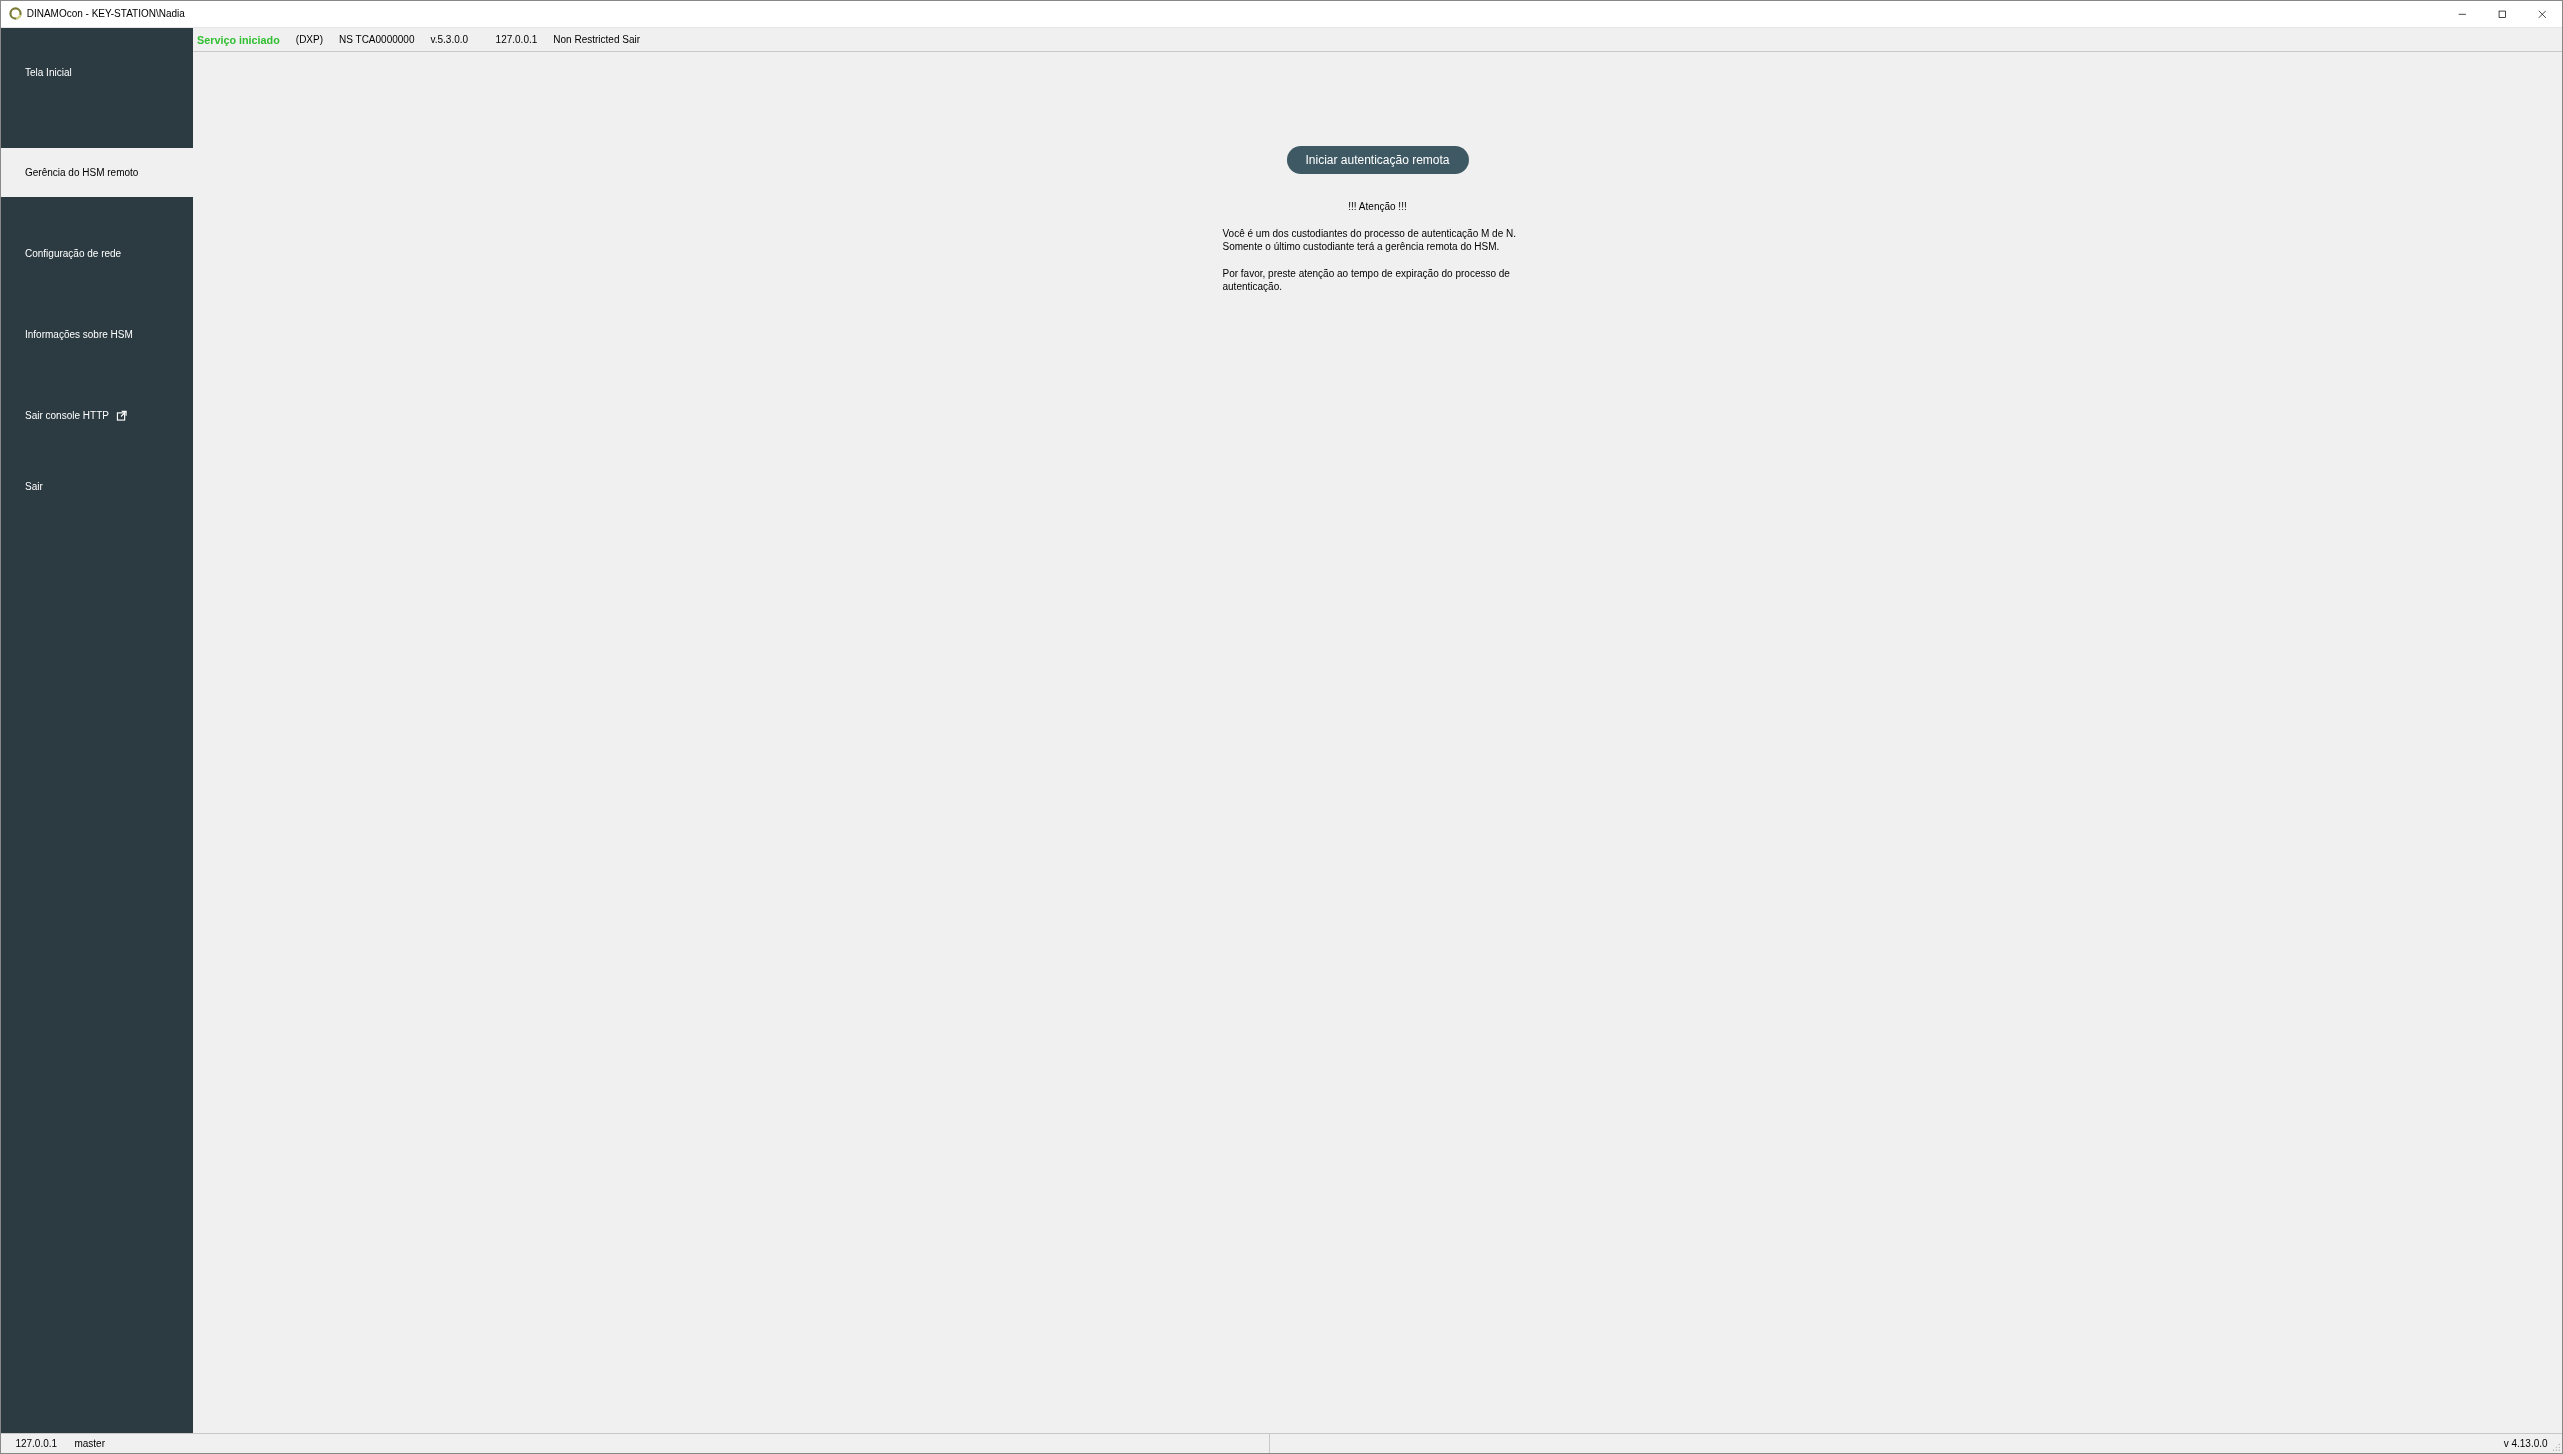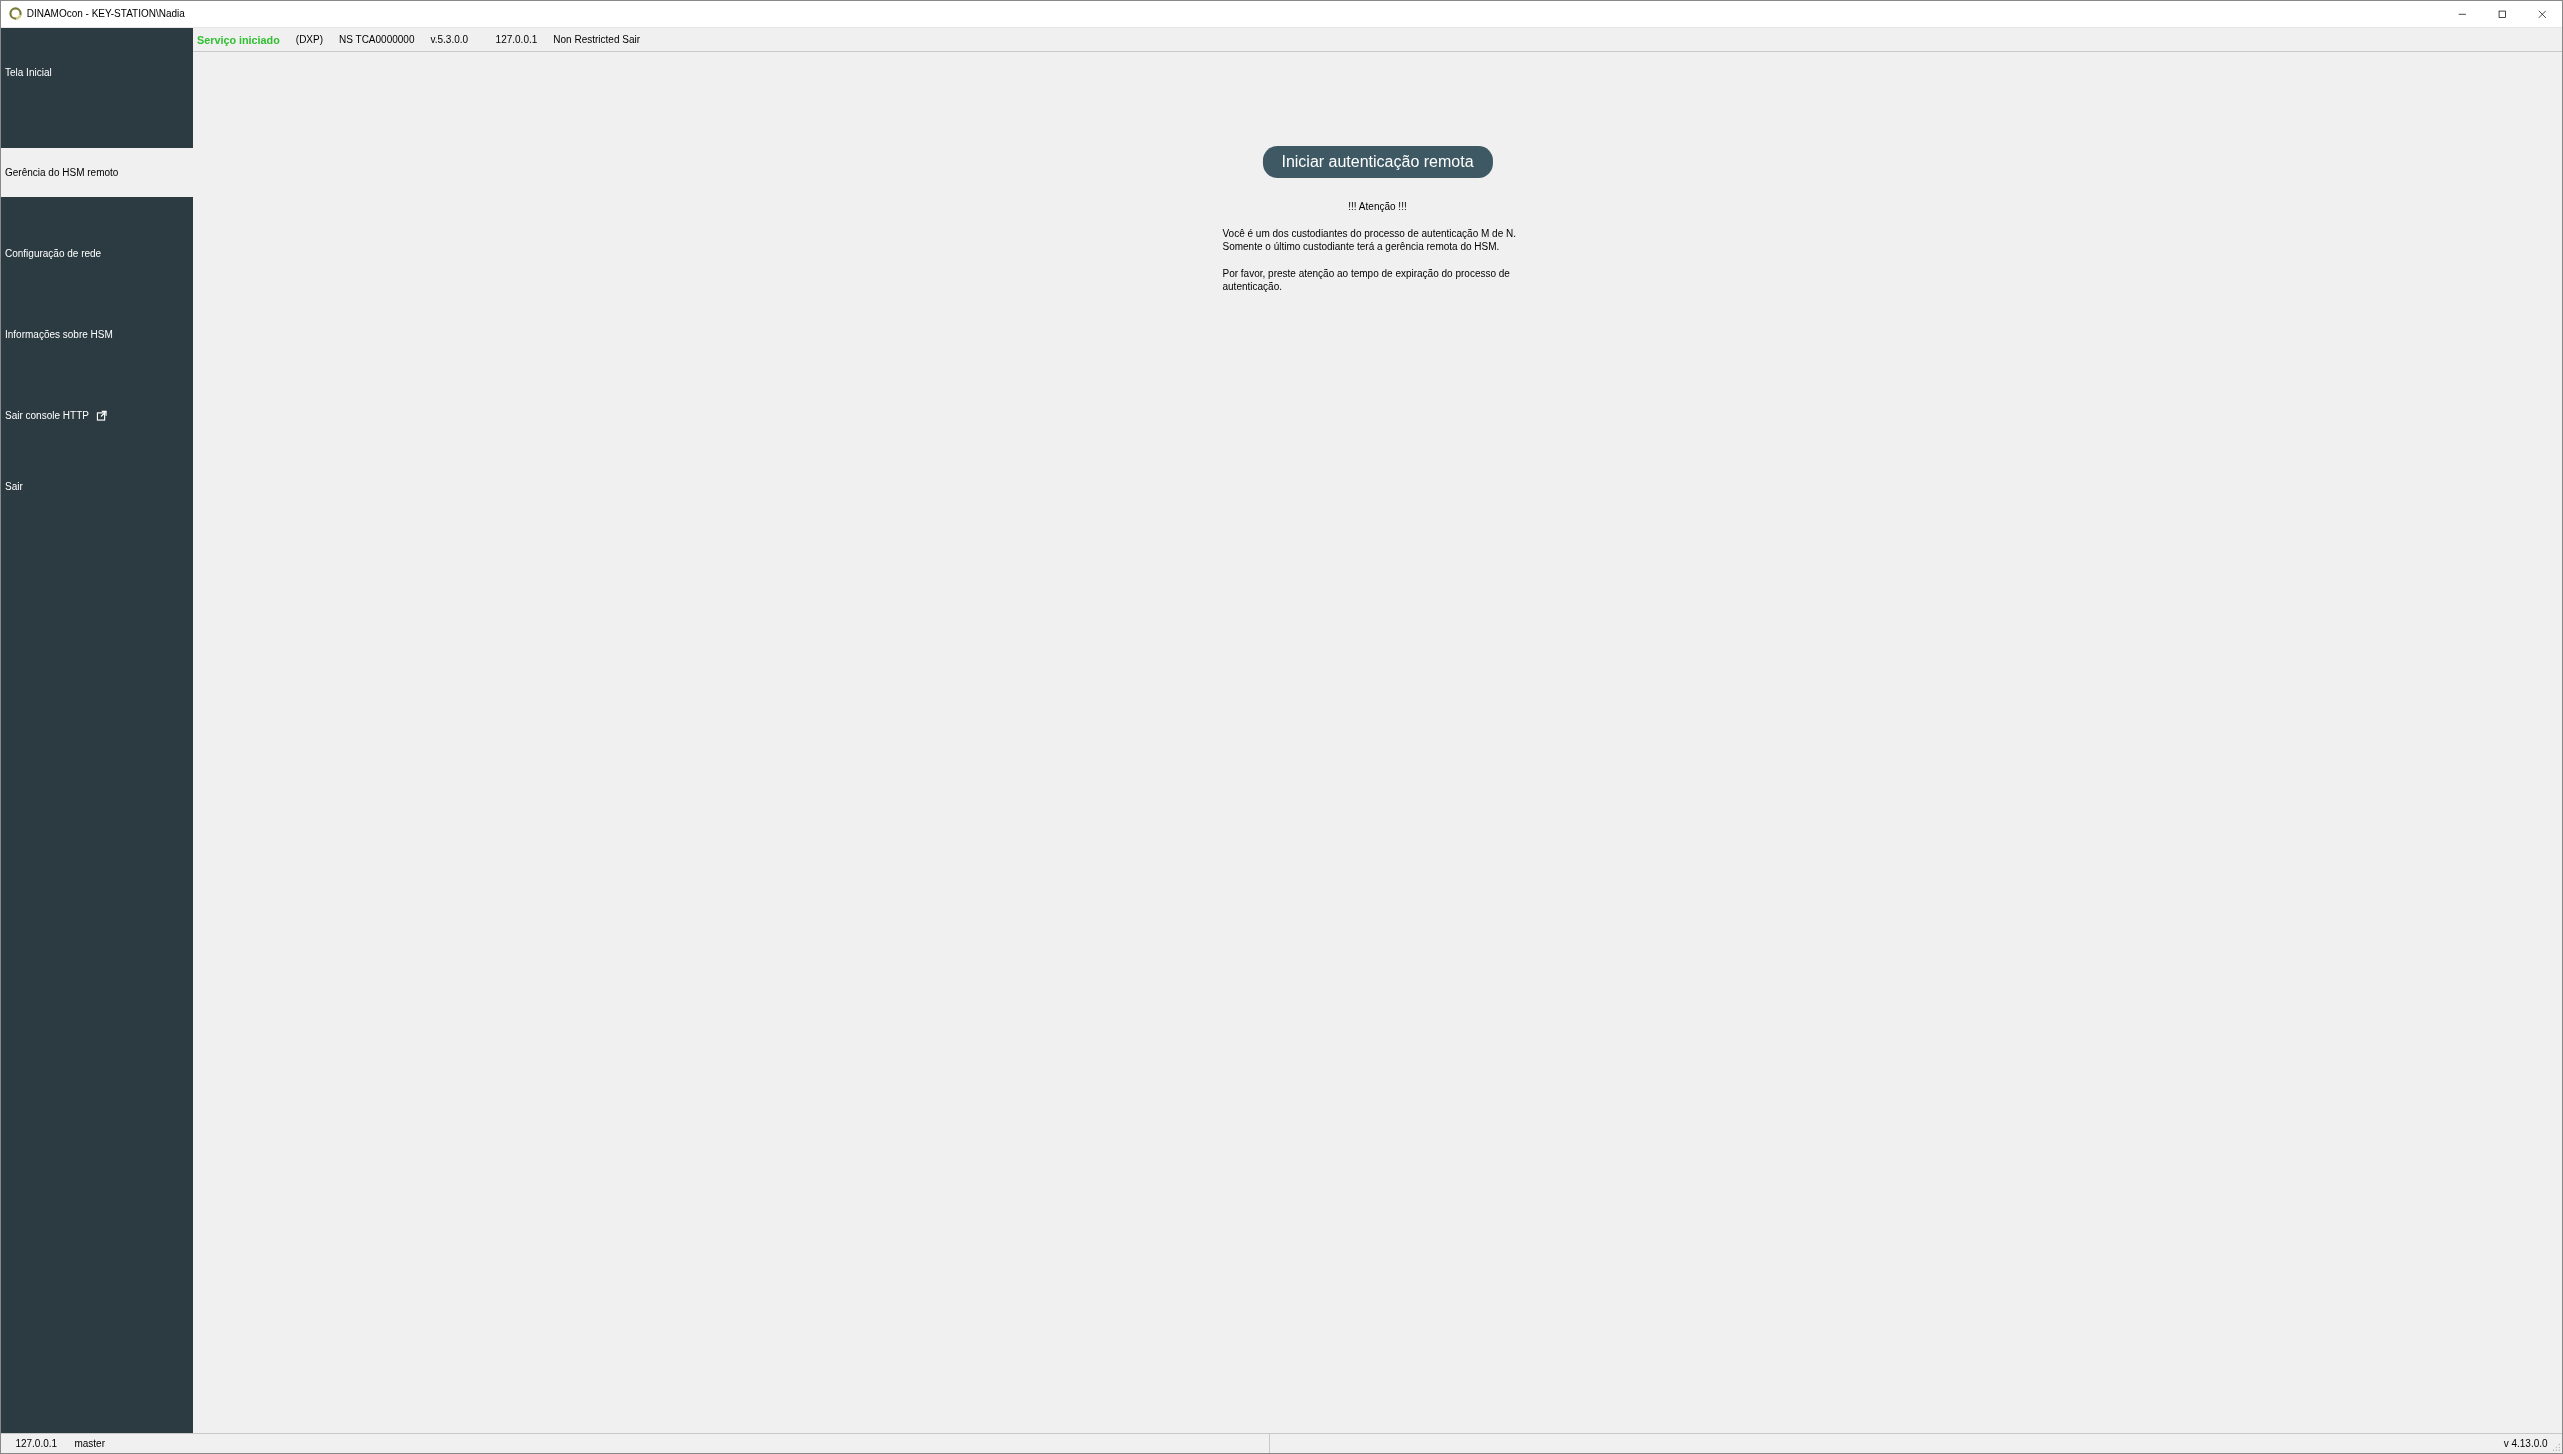--- a/index.html
+++ b/index.html
@@ -75,21 +75,21 @@
       width: 192px;
       background: #2c3b42;
       color: #fff;
       display: flex;
       flex-direction: column;
       flex-shrink: 0;
     }
     .sidebar-item {
       display: flex;
       align-items: center;
-      padding-left: 4px;
+      padding-left: 24px;
       font-size: 10px;
       color: #ffffff;
       gap: 7.2px;
     }
     .sidebar-item.tall {
       height: 88px;
     }
     .sidebar-item.norm {
       height: 49px;
       margin-top: 32px;
@@ -133,21 +133,21 @@
       flex: 1;
       position: relative;
     }
     .primary-btn {
       position: absolute;
       left: 50%;
       transform: translateX(-50%);
       top: 94px;
       background: #3e5963;
       color: #fff;
-      font-size: 16px;
+      font-size: 12px;
       padding: 7.2px 19px;
       border: none;
       border-radius: 14.4px;
     }
     .msg-block {
       position: absolute;
       left: 50%;
       transform: translateX(-50%);
       top: 148px;
       width: 310px;

